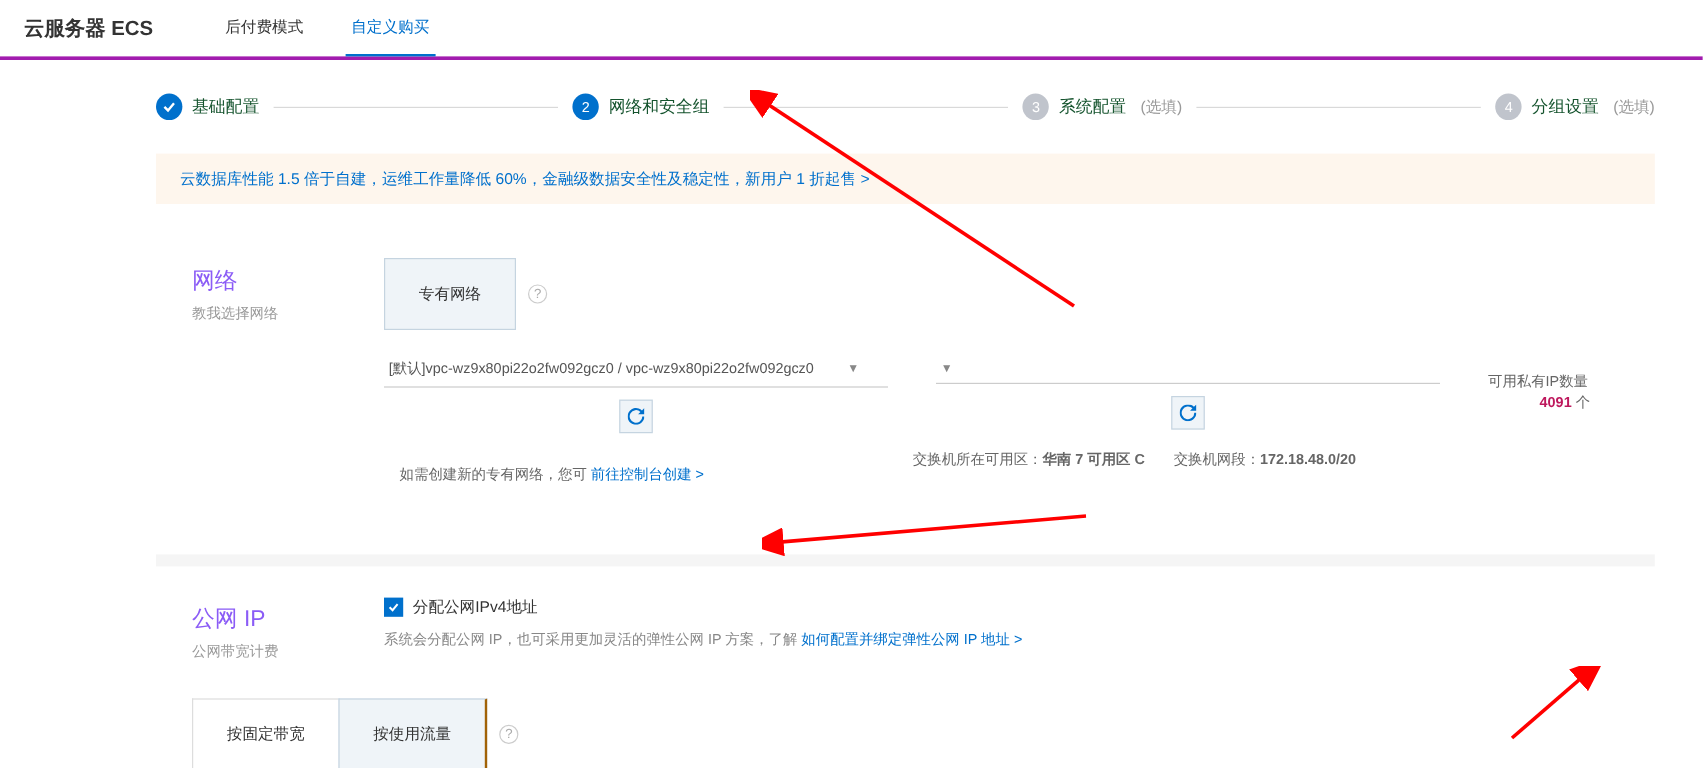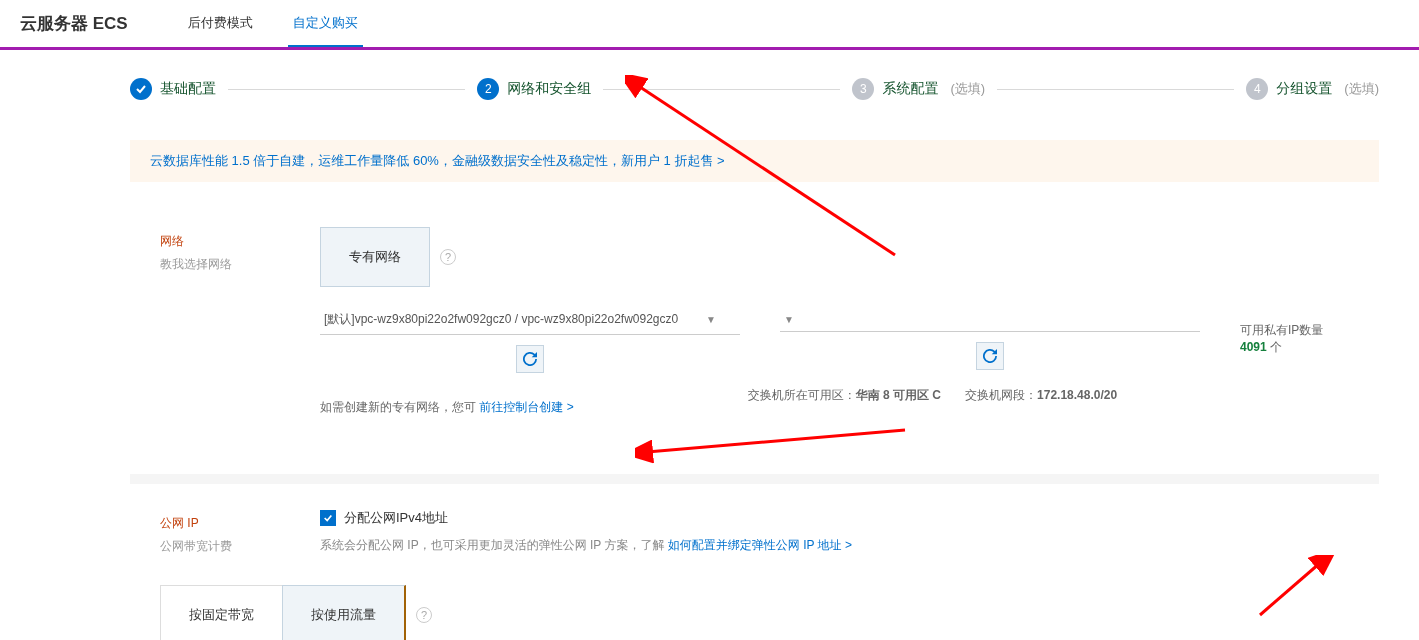--- a/index.html
+++ b/index.html
@@ -17,51 +17,51 @@
     .step { display: flex; align-items: center; gap: 8px; white-space: nowrap; }
     .step-circle { width: 22px; height: 22px; border-radius: 50%; display: flex; align-items: center; justify-content: center; font-size: 12px; color: #fff; }
     .step-circle.done { background: #0070cc; }
     .step-circle.active { background: #0070cc; }
     .step-circle.pending { background: #c0c4cc; }
     .step-label { font-size: 14px; color: #14532d; }
     .step.active .step-label { font-weight: 500; }
     .step-optional { color: #999; font-size: 13px; margin-left: 4px; }
     .step-line { flex: 1; height: 1px; background: #d9d9d9; margin: 0 12px; }
     
-    .banner { background: #fef6ed; padding: 12px 20px; color: #0070cc; font-size: 13px; margin: 12px 20px 20px 20px; }
+    .banner { background: #fef6ed; padding: 12px 20px; color: #0070cc; font-size: 13px; margin: 0 20px 20px 20px; }
     
     .panel { background: #fff; padding: 25px 30px; margin: 0 20px 15px 20px; }
     .panel + .panel { border-top: 10px solid #f5f5f5; }
     
     .row { display: flex; align-items: flex-start; margin-bottom: 18px; }
     .row-label { width: 160px; flex-shrink: 0; padding-top: 6px; }
-    .row-label-title { font-size: 12px; color: #c2410c; margin-bottom: 6px; }
+    .row-label-title { font-size: 19px; color: #8b5cf6; margin-bottom: 6px; }
     .row-label-sub { font-size: 12px; color: #999; }
     .row-content { flex: 1; }
     
     .seg-btn { display: inline-flex; border: 1px solid #c5d4e0; background: #eff4f8; color: #333; padding: 20px 28px; cursor: pointer; font-size: 13px; }
     .seg-btn.light { background: #fff; border-color: #ddd; }
     .seg-group { display: inline-flex; }
     .seg-group .seg-btn { border-right: none; }
     .seg-group .seg-btn:last-child { border-right: 2px solid #a16207; }
     .seg-group .seg-btn.light:last-child { border-right: 1px solid #ddd; }
     
     .help-icon { display: inline-flex; width: 16px; height: 16px; border: 1px solid #ccc; border-radius: 50%; align-items: center; justify-content: center; font-size: 11px; color: #aaa; margin-left: 10px; cursor: pointer; }
     
     .selects-row { display: flex; gap: 40px; margin-top: 18px; align-items: center; }
     .select-wrap { display: flex; align-items: center; gap: 10px; flex-direction: column; }
     .select { width: 420px; border: none; border-bottom: 1px solid #ccc; padding: 6px 24px 6px 4px; font-size: 12px; color: #555; background: #fff; position: relative; display: flex; justify-content: space-between; align-items: center; cursor: pointer; }
     .select-caret { font-size: 10px; color: #888; }
     .refresh-btn { width: 28px; height: 28px; border: 1px solid #c5d4e0; background: #eff4f8; color: #0070cc; display: flex; align-items: center; justify-content: center; cursor: pointer; font-size: 14px; }
     
-    .info-text { font-size: 12px; color: #666; margin-top: 12px; }
+    .info-text { font-size: 12px; color: #666; margin-top: 12px; margin-left: 13px; }
     .link { color: #0070cc; cursor: pointer; }
     
     .ip-count { font-size: 12px; color: #666; margin-left: auto; }
-    .ip-count strong { font-weight: bold; color: #15803d; }
+    .ip-count strong { font-weight: bold; color: #be185d; margin-left: 43px; }
     
     .checkbox-row { display: flex; align-items: center; gap: 8px; }
     .checkbox { width: 16px; height: 16px; background: #0070cc; display: flex; align-items: center; justify-content: center; color: #fff; font-size: 11px; cursor: pointer; }
     
     .hint { font-size: 12px; color: #888; margin-top: 10px; }
     
     .arrow { position: absolute; pointer-events: none; }
     
     .switch-info { display: flex; gap: 24px; font-size: 12px; color: #666; margin-left: 4px; }
   </style>
@@ -147,21 +147,21 @@
           <div class="ip-count">
             <span>可用私有IP数量 </span><strong>4091</strong><span> 个</span>
           </div>
         </div>
 
         <div style="display:flex; gap:170px; margin-top:14px;">
           <div class="info-text">
             <span>如需创建新的专有网络，您可 </span><span class="link">前往控制台创建 &gt;</span>
           </div>
           <div class="switch-info">
-            <span><span>交换机所在可用区：</span><strong>华南 8 可用区 C</strong></span>
+            <span><span>交换机所在可用区：</span><strong>华南 7 可用区 C</strong></span>
             <span><span>交换机网段：</span><strong>172.18.48.0/20</strong></span>
           </div>
         </div>
       </div>
     </div>
   </div>
 
   <div class="panel" style="position:relative">
     <div class="row">
       <div class="row-label">

